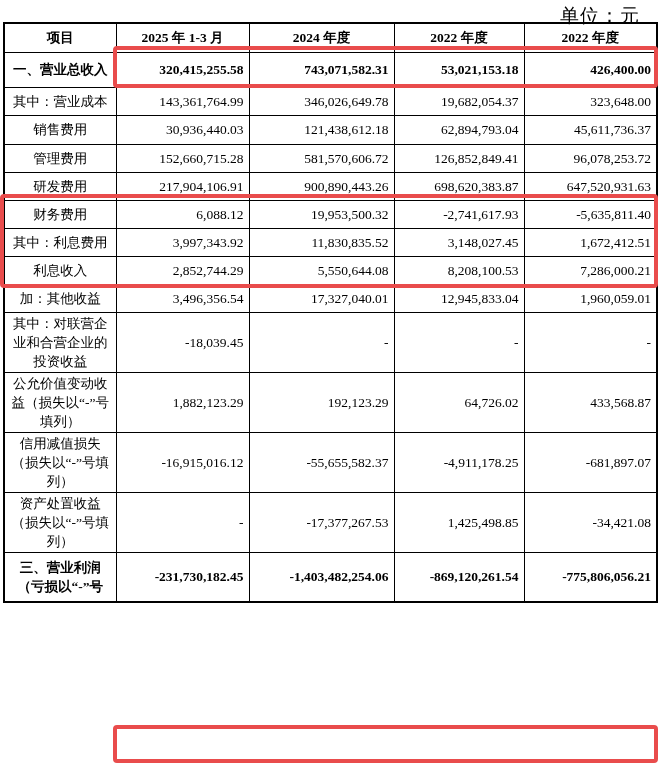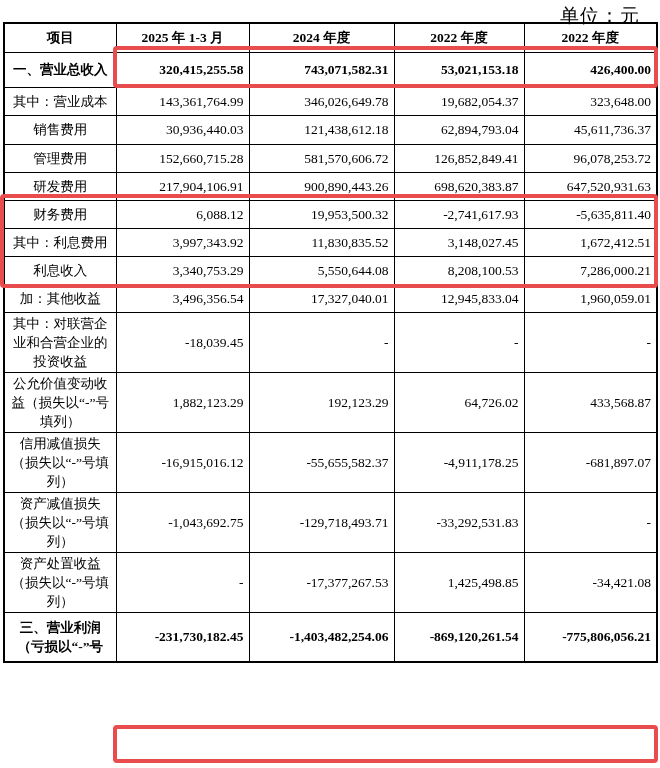--- a/index.html
+++ b/index.html
@@ -113,21 +113,21 @@
     </tr>
     <tr style="height:28px">
       <td class="lbl">其中：利息费用</td>
       <td class="num">3,997,343.92</td>
       <td class="num">11,830,835.52</td>
       <td class="num">3,148,027.45</td>
       <td class="num">1,672,412.51</td>
     </tr>
     <tr style="height:28px">
       <td class="lbl">利息收入</td>
-      <td class="num">3,340,753.29</td>
+      <td class="num">2,852,744.29</td>
       <td class="num">5,550,644.08</td>
       <td class="num">8,208,100.53</td>
       <td class="num">7,286,000.21</td>
     </tr>
     <tr style="height:28px">
       <td class="lbl">加：其他收益</td>
       <td class="num">3,496,356.54</td>
       <td class="num">17,327,040.01</td>
       <td class="num">12,945,833.04</td>
       <td class="num">1,960,059.01</td>
@@ -146,27 +146,20 @@
       <td class="num">64,726.02</td>
       <td class="num">433,568.87</td>
     </tr>
     <tr style="height:57px">
       <td class="lbl">信用减值损失（损失以“-”号填列）</td>
       <td class="num">-16,915,016.12</td>
       <td class="num">-55,655,582.37</td>
       <td class="num">-4,911,178.25</td>
       <td class="num">-681,897.07</td>
     </tr>
-    <tr style="height:56px">
-      <td class="lbl">资产减值损失（损失以“-”号填列）</td>
-      <td class="num">-1,043,692.75</td>
-      <td class="num">-129,718,493.71</td>
-      <td class="num">-33,292,531.83</td>
-      <td class="num">-</td>
-    </tr>
     <tr style="height:57px">
       <td class="lbl">资产处置收益（损失以“-”号填列）</td>
       <td class="num">-</td>
       <td class="num">-17,377,267.53</td>
       <td class="num">1,425,498.85</td>
       <td class="num">-34,421.08</td>
     </tr>
     <tr class="bold" style="height:50px">
       <td class="lbl">三、营业利润（亏损以“-”号</td>
       <td class="num">-231,730,182.45</td>

